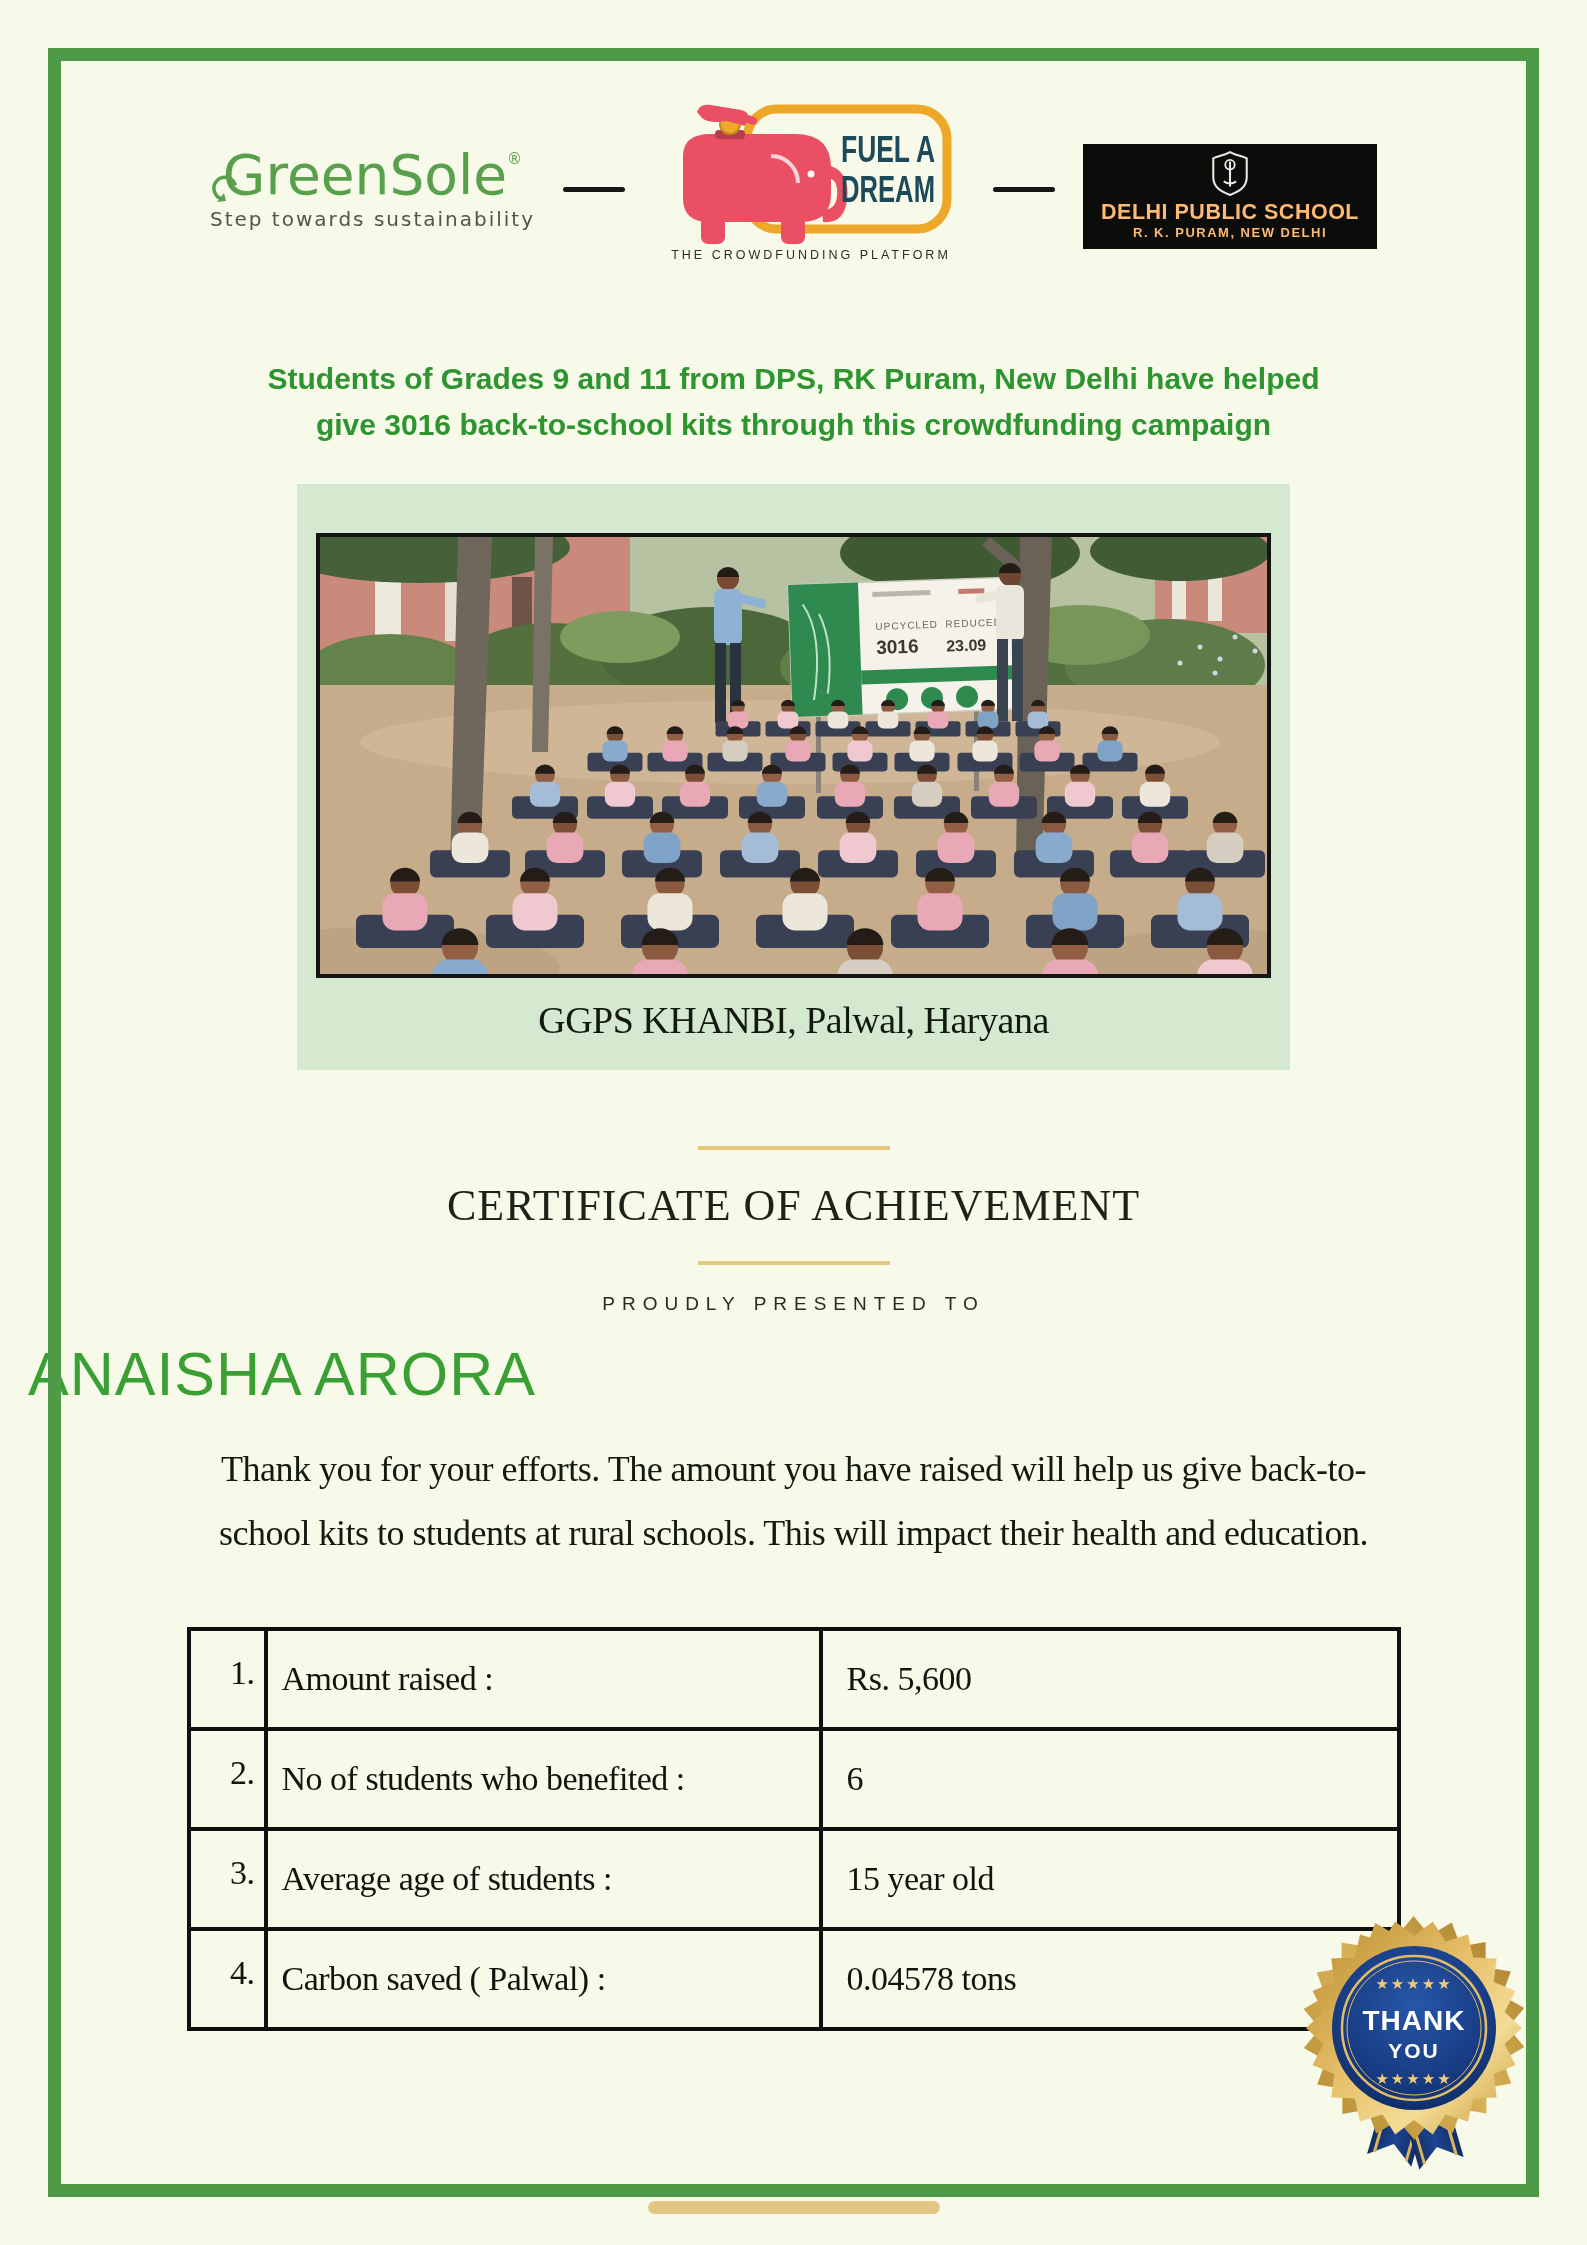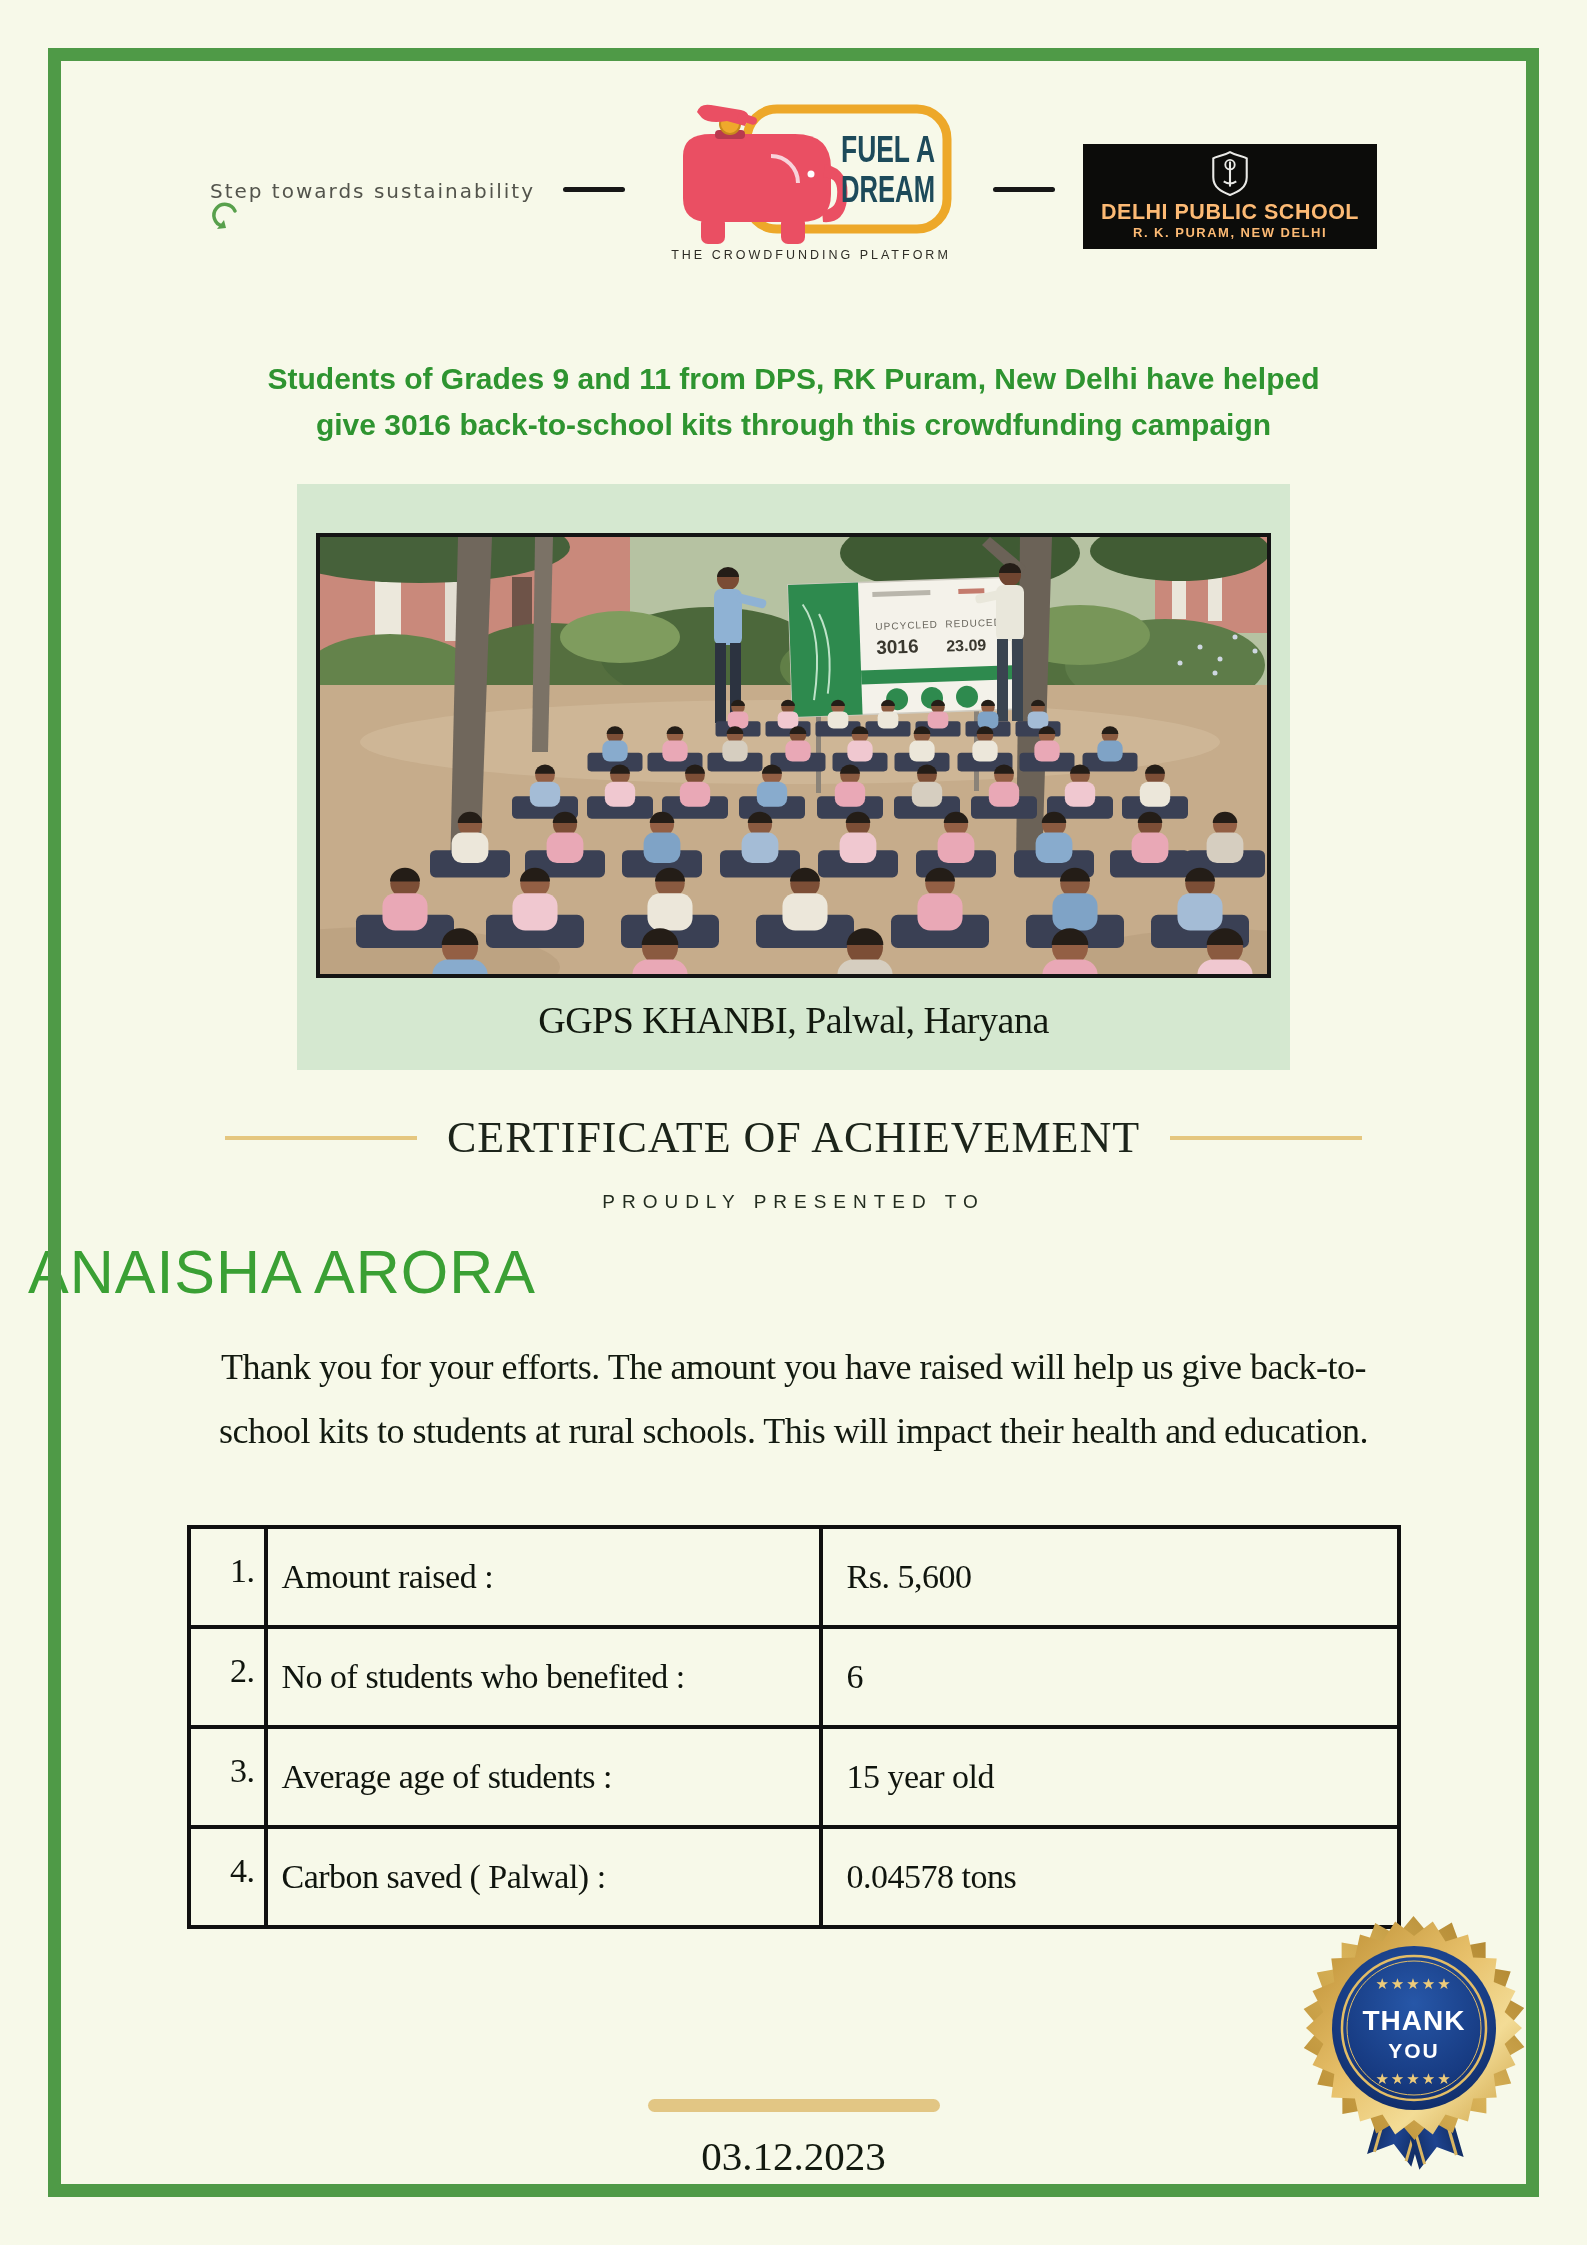--- a/index.html
+++ b/index.html
@@ -27,21 +27,21 @@
   
   .headline { margin-top:82px; text-align:center; font-family:"Liberation Sans",sans-serif;
     font-weight:bold; font-size:30px; line-height:46px; color:#2e9430; }
 
   
   .photo-panel { width:993px; margin:36px auto 0; background:#d5e8d0; padding-top:49px; }
   .photo-frame { width:947px; height:437px; margin:0 auto; border:4px solid #141414; background:#c6ad8e; }
   .photo-caption { text-align:center; font-size:38px; color:#12190f; padding:20px 4px 28px; letter-spacing:-0.5px; }
 
   
-  .cert-title-row { margin-top:42px; display:flex; align-items:center; justify-content:center; gap:30px; }
+  .cert-title-row { margin-top:76px; display:flex; align-items:center; justify-content:center; gap:30px;flex-direction:column; }
   .gold-line { width:192px; height:4px; background:#e5c77f; }
   .cert-title { font-size:44px; color:#1c241a; letter-spacing:1px; }
   .presented { margin-top:28px; text-align:center; font-family:"Liberation Sans",sans-serif;
     font-size:19px; letter-spacing:7px; color:#232d20; }
   .name { margin-top:24px; text-align:left; font-family:"Liberation Sans",sans-serif;
     font-size:61px; color:#3aa034; letter-spacing:1px;margin-left:28px; }
   .message { margin-top:28px; text-align:center; font-size:36px; line-height:64px; color:#131a10; letter-spacing:-0.5px; }
 
   
   table.data-table { margin:62px auto 0; border-collapse:collapse; width:1214px; table-layout:fixed; }
@@ -59,20 +59,21 @@
 </style>
 </head>
 <body>
 
 <div class="page">
   <div class="border-frame"></div>
 
   <div class="header">
 
     <div class="greensole">
+      <div class="gs-word"><span>GreenSole</span><span class="gs-reg">®</span></div>
       <svg class="gs-arrow" width="40" height="40" viewBox="0 0 40 40">
         <path d="M33,14 A15,15 0 1 0 33,28" fill="none" stroke="#58a04c" stroke-width="4" stroke-linecap="round" opacity="0"></path>
         <path d="M26,12 A11,11 0 1 0 13,27" fill="none" stroke="#58a04c" stroke-width="3.5" stroke-linecap="round"></path>
         <path d="M8,30 l9,-1 -2,-8 z" fill="#58a04c"></path>
       </svg>
       <div class="gs-tag">Step towards sustainability</div>
     </div>
 
     <div class="dash"></div>
 

